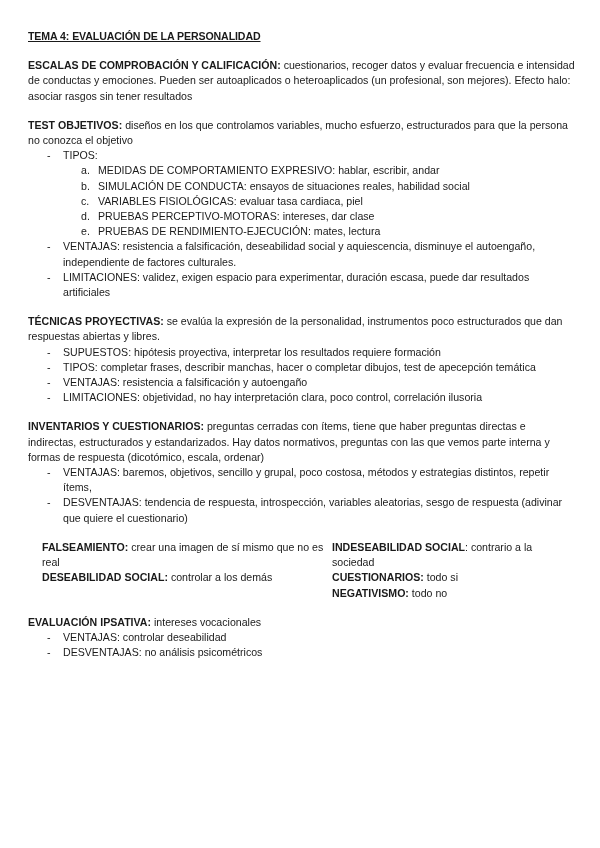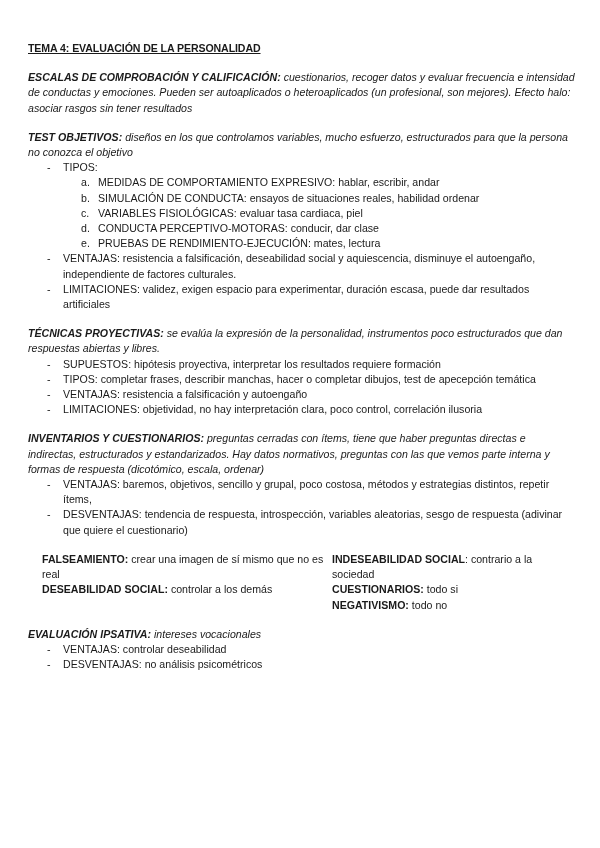--- a/index.html
+++ b/index.html
@@ -1,24 +1,24 @@
 <!DOCTYPE html>
 <html><head>
   <meta charset="utf-8">
   <style>
     html, body { margin: 0; padding: 0; background: #ffffff; }
     body {
       width: 600px; height: 848px; position: relative; overflow: hidden;
       font-family: "Liberation Sans", sans-serif; font-size: 10.6px; color: #1a1a1a;
       line-height: 15.2px;
     }
-    .page { position: absolute; left: 28px; top: 41px; width: 548px; }
+    .page { position: absolute; left: 28px; top: 29px; width: 548px; }
     .title { font-weight: bold; text-decoration: underline; font-size: 10.6px; margin: 0 0 14px 0; letter-spacing: -0.1px; }
     .section { margin: 0 0 14px 0; }
-    .section p { margin: 0; font-style: italic; }
+    .section p { margin: 0; }
     .b { font-weight: bold; }
     ul.dash { list-style: none; margin: 0; padding: 0 0 0 35px; }
     ul.dash > li { position: relative; padding-left: 0; }
     ul.dash > li::before { content: "-"; position: absolute; left: -16px; }
     ol.alpha { list-style: none; margin: 0; padding: 0 0 0 35px; }
     ol.alpha > li { position: relative; }
     ol.alpha > li .mk { position: absolute; left: -17px; }
     .twocol { display: flex; margin: 0 0 14px 0; justify-content: center; }
     .col-left { width: 290px; }
     .col-right { width: 230px; }
@@ -35,23 +35,23 @@
     <p><span class="b">ESCALAS DE COMPROBACIÓN Y CALIFICACIÓN:</span><span> cuestionarios, recoger datos y evaluar frecuencia e intensidad de conductas y emociones. Pueden ser autoaplicados o heteroaplicados (un profesional, son mejores). Efecto halo: asociar rasgos sin tener resultados</span></p>
   </div>
 
   <div class="section">
     <p><span class="b">TEST OBJETIVOS:</span><span> diseños en los que controlamos variables, mucho esfuerzo, estructurados para que la persona no conozca el objetivo</span></p>
     <ul class="dash">
       <li>
         <span>TIPOS:</span>
         <ol class="alpha">
           <li><span class="mk">a.</span><span>MEDIDAS DE COMPORTAMIENTO EXPRESIVO: hablar, escribir, andar</span></li>
-          <li><span class="mk">b.</span><span>SIMULACIÓN DE CONDUCTA: ensayos de situaciones reales, habilidad ordenar</span></li>
+          <li><span class="mk">b.</span><span>SIMULACIÓN DE CONDUCTA: ensayos de situaciones reales, habilidad social</span></li>
           <li><span class="mk">c.</span><span>VARIABLES FISIOLÓGICAS: evaluar tasa cardiaca, piel</span></li>
-          <li><span class="mk">d.</span><span>CONDUCTA PERCEPTIVO-MOTORAS: conducir, dar clase</span></li>
+          <li><span class="mk">d.</span><span>PRUEBAS PERCEPTIVO-MOTORAS: intereses, dar clase</span></li>
           <li><span class="mk">e.</span><span>PRUEBAS DE RENDIMIENTO-EJECUCIÓN: mates, lectura</span></li>
         </ol>
       </li>
       <li>VENTAJAS: resistencia a falsificación, deseabilidad social y aquiescencia, disminuye el autoengaño, independiente de factores culturales.</li>
       <li>LIMITACIONES: validez, exigen espacio para experimentar, duración escasa, puede dar resultados artificiales</li>
     </ul>
   </div>
 
   <div class="section">
     <p><span class="b">TÉCNICAS PROYECTIVAS:</span><span> se evalúa la expresión de la personalidad, instrumentos poco estructurados que dan respuestas abiertas y libres.</span></p>

